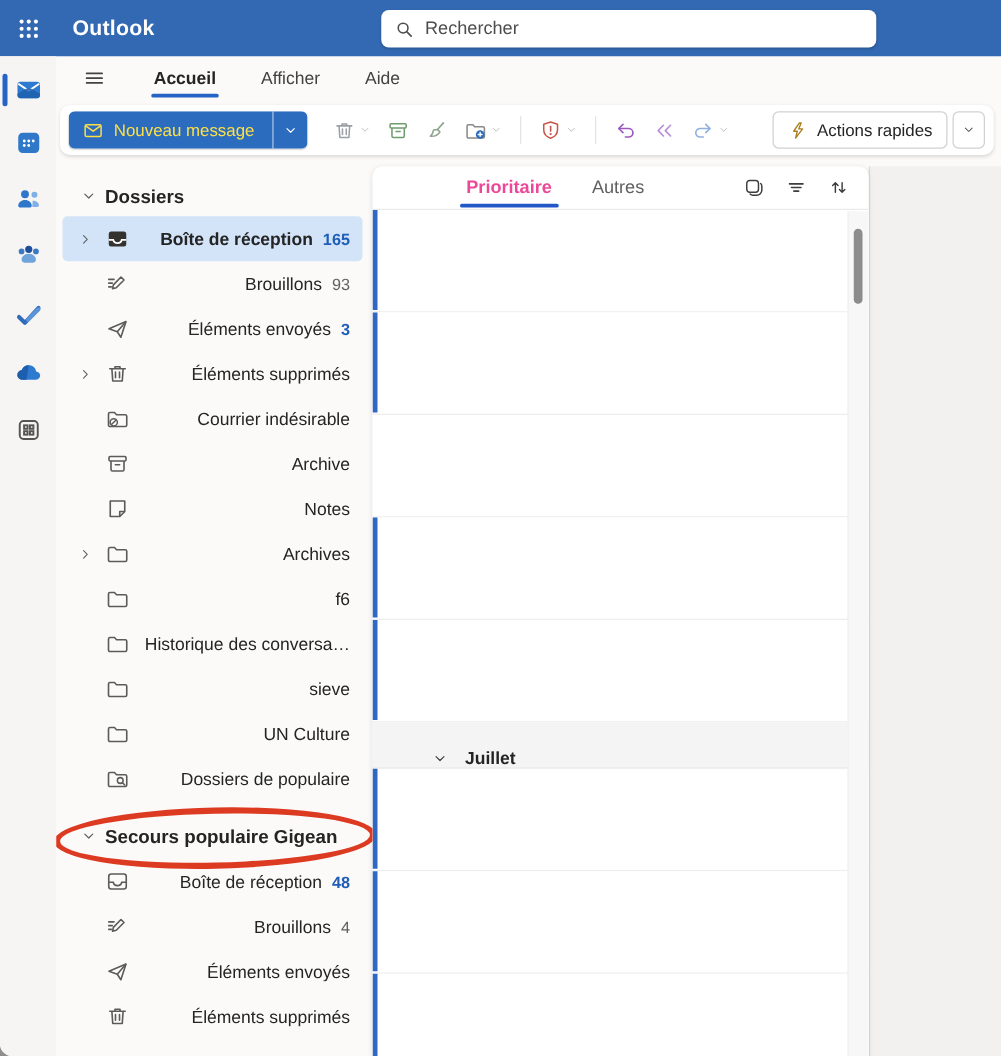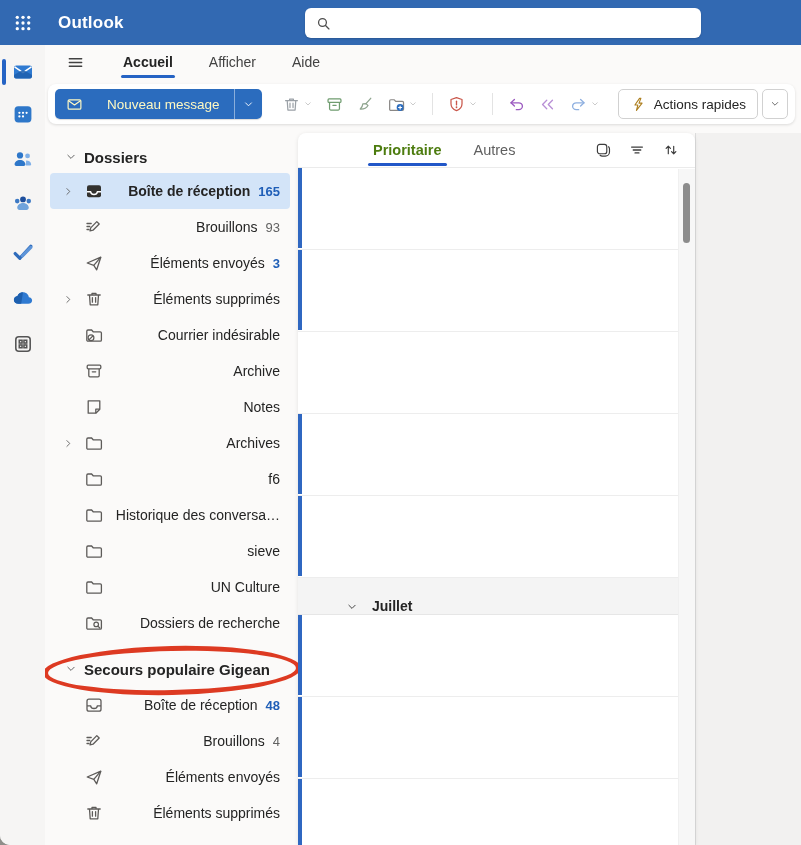--- a/index.html
+++ b/index.html
@@ -27,21 +27,21 @@
   .hamburger { width:32px; height:28px; border:none; background:none; display:flex; align-items:center; justify-content:center; cursor:pointer; color:#424242; }
   .rtabs { display:flex; margin-left:18px; gap:8px;justify-content:space-between; }
   .rtab { position:relative; border:none; background:none; font-family:"Liberation Sans",sans-serif; font-size:14px; color:#424242; padding:8px 14px 9px; cursor:pointer; }
   .rtab.active { font-weight:700; color:#242424; }
   .rtab.active::after { content:""; position:absolute; left:12px; right:12px; bottom:1px; height:3px; border-radius:2px; background:#2563c4; }
 
   
   .toolbar-row { height:53px; padding:4px 6px 0 3px; background:#fbfaf9; }
   .toolbar { height:40px; background:#fff; border-radius:8px; box-shadow:0 1px 3px rgba(0,0,0,.13); display:flex; align-items:center; padding:0 7px; }
   .newmsg { display:flex; height:30px; border-radius:5px; overflow:hidden; box-shadow:0 1px 1px rgba(0,0,0,.15); }
-  .newmsg-main { display:flex; align-items:center; gap:24px; background:#2b6cbe; color:#fef9c3; border:none; padding:0 14px 0 11px; font-family:"Liberation Sans",sans-serif; font-size:13.5px; cursor:pointer; }
+  .newmsg-main { display:flex; align-items:center; gap:8px; background:#2b6cbe; color:#fde047; border:none; padding:0 14px 0 11px; font-family:"Liberation Sans",sans-serif; font-size:13.5px; cursor:pointer; }
   .newmsg-chev { width:28px; background:#2b6cbe; border:none; border-left:1px solid rgba(255,255,255,.45); color:#fff; display:flex; align-items:center; justify-content:center; cursor:pointer; }
   .tools { display:flex; align-items:center; margin-left:14px; }
   .tbtn { display:flex; align-items:center; gap:2px; border:none; background:none; padding:5px 6px; cursor:pointer; }
   .tchev { color:#b5b5b5; }
   .tdiv { width:1px; height:22px; background:#e3e3e3; margin:0 8px; }
   .qa-group { margin-left:auto; display:flex; align-items:flex-end; gap:4px; }
   .qa-main { display:flex; align-items:center; gap:7px; height:30px; border:1px solid #d1d1d1; border-radius:5px; background:#fff; padding:0 11px; font-family:"Liberation Sans",sans-serif; font-size:13.5px; color:#242424; cursor:pointer; }
   .qa-chev { width:26px; height:30px; border:1px solid #d1d1d1; border-radius:5px; background:#fff; display:flex; align-items:center; justify-content:center; color:#555; cursor:pointer; }
 
   
@@ -61,21 +61,21 @@
   .frow.selected .flabel { font-weight:700; }
   .fcount { font-size:13px; margin-left:8px; }
   .fcount.accent { color:#1f5eb7; font-weight:700; }
   .fcount.muted { color:#616161; }
   .annotation-ellipse { position:absolute; left:-2px; top:513px; width:258px; height:49px; border:5px solid #dd3a22; border-radius:50%; transform:rotate(-1.2deg); pointer-events:none; z-index:6; }
 
   
   .list-card { position:relative; width:397px; flex:none; background:#fff; border-radius:8px 8px 0 0; box-shadow:0 1px 4px rgba(0,0,0,.10); overflow:hidden; }
   .list-head { height:35px; display:flex; align-items:center; padding:0 10px 0 70px; border-bottom:1px solid #ebebeb; }
   .ltab { position:relative; border:none; background:none; font-family:"Liberation Sans",sans-serif; font-size:14.5px; color:#5f5f5f; padding:8px 5px 9px; margin-right:22px; cursor:pointer; }
-  .ltab.active { color:#4d7c0f; font-weight:700;text-align:right; }
+  .ltab.active { color:#ec4899; font-weight:700;text-align:right; }
   .ltab.active::after { content:""; position:absolute; left:0; right:0; bottom:1px; height:3px; border-radius:2px; background:#2257c8; }
   .lh-icons { margin-left:auto; display:flex; align-items:center; gap:6px; }
   .lh-btn { border:none; background:none; padding:4px 5px; color:#3d3d3d; cursor:pointer; }
   .msg-scroll { position:relative; }
   .msg-item { position:relative; height:82px; background:#fff; border-bottom:1px solid #ededed; }
   .unread-bar { position:absolute; left:0; top:0; bottom:1px; width:4px; background:#2f67c1; }
   .group-hdr { height:37px; background:#f4f4f4; border-bottom:1px solid #e6e6e6; display:flex; align-items:flex-end; padding-left:47px; gap:13px; color:#333; }
   .group-label { font-size:14px; font-weight:700; color:#242424; }
   .scroll-track { position:absolute; top:36px; right:0; bottom:0; width:17px; background:#f7f7f7; border-left:1px solid #f0f0f0; }
   .scroll-thumb { position:absolute; top:14px; right:5px; width:7px; height:60px; border-radius:4px; background:#8c8c8c; cursor:pointer; }
@@ -253,20 +253,21 @@
     <button class="waffle-btn">
       <svg class="ic" width="22" height="22" style="color:#fff">
           <use href="#i-waffle"></use>
         </svg>
     </button>
     <span class="app-title">Outlook</span>
     <div class="searchbox">
       <svg class="ic" width="17" height="17" style="color:#4d4d4d">
           <use href="#i-search"></use>
         </svg>
+      <input type="text" placeholder="Rechercher" style="">
     </div>
   </header>
 
   <div class="body">
 
     <nav class="rail" id="rail">
         <span class="rail-indicator" style="top: 14px;"></span>
         <button class="rail-item" style="top: 12px;">
           <svg class="ic" width="24" height="24">
             <use href="#i-rail-mail"></use>
@@ -512,21 +513,21 @@
               <svg class="ic ficon" width="20" height="20">
                 <use href="#i-folder"></use>
               </svg>
               <span class="flabel">UN Culture</span>
             </div>
             <div class="frow">
               <span class="fchev"></span>
               <svg class="ic ficon" width="20" height="20">
                 <use href="#i-folder-search"></use>
               </svg>
-              <span class="flabel">Dossiers de recherche</span>
+              <span class="flabel">Dossiers de populaire</span>
             </div>
             <div class="fsection second">
               <svg class="ic" width="14" height="14" style="color: rgb(97, 97, 97);">
                 <use href="#i-chevron-down"></use>
               </svg>
               <span class="fsec-label">Secours populaire Gigean</span>
             </div>
             <div class="frow">
               <span class="fchev"></span>
               <svg class="ic ficon" width="20" height="20">

